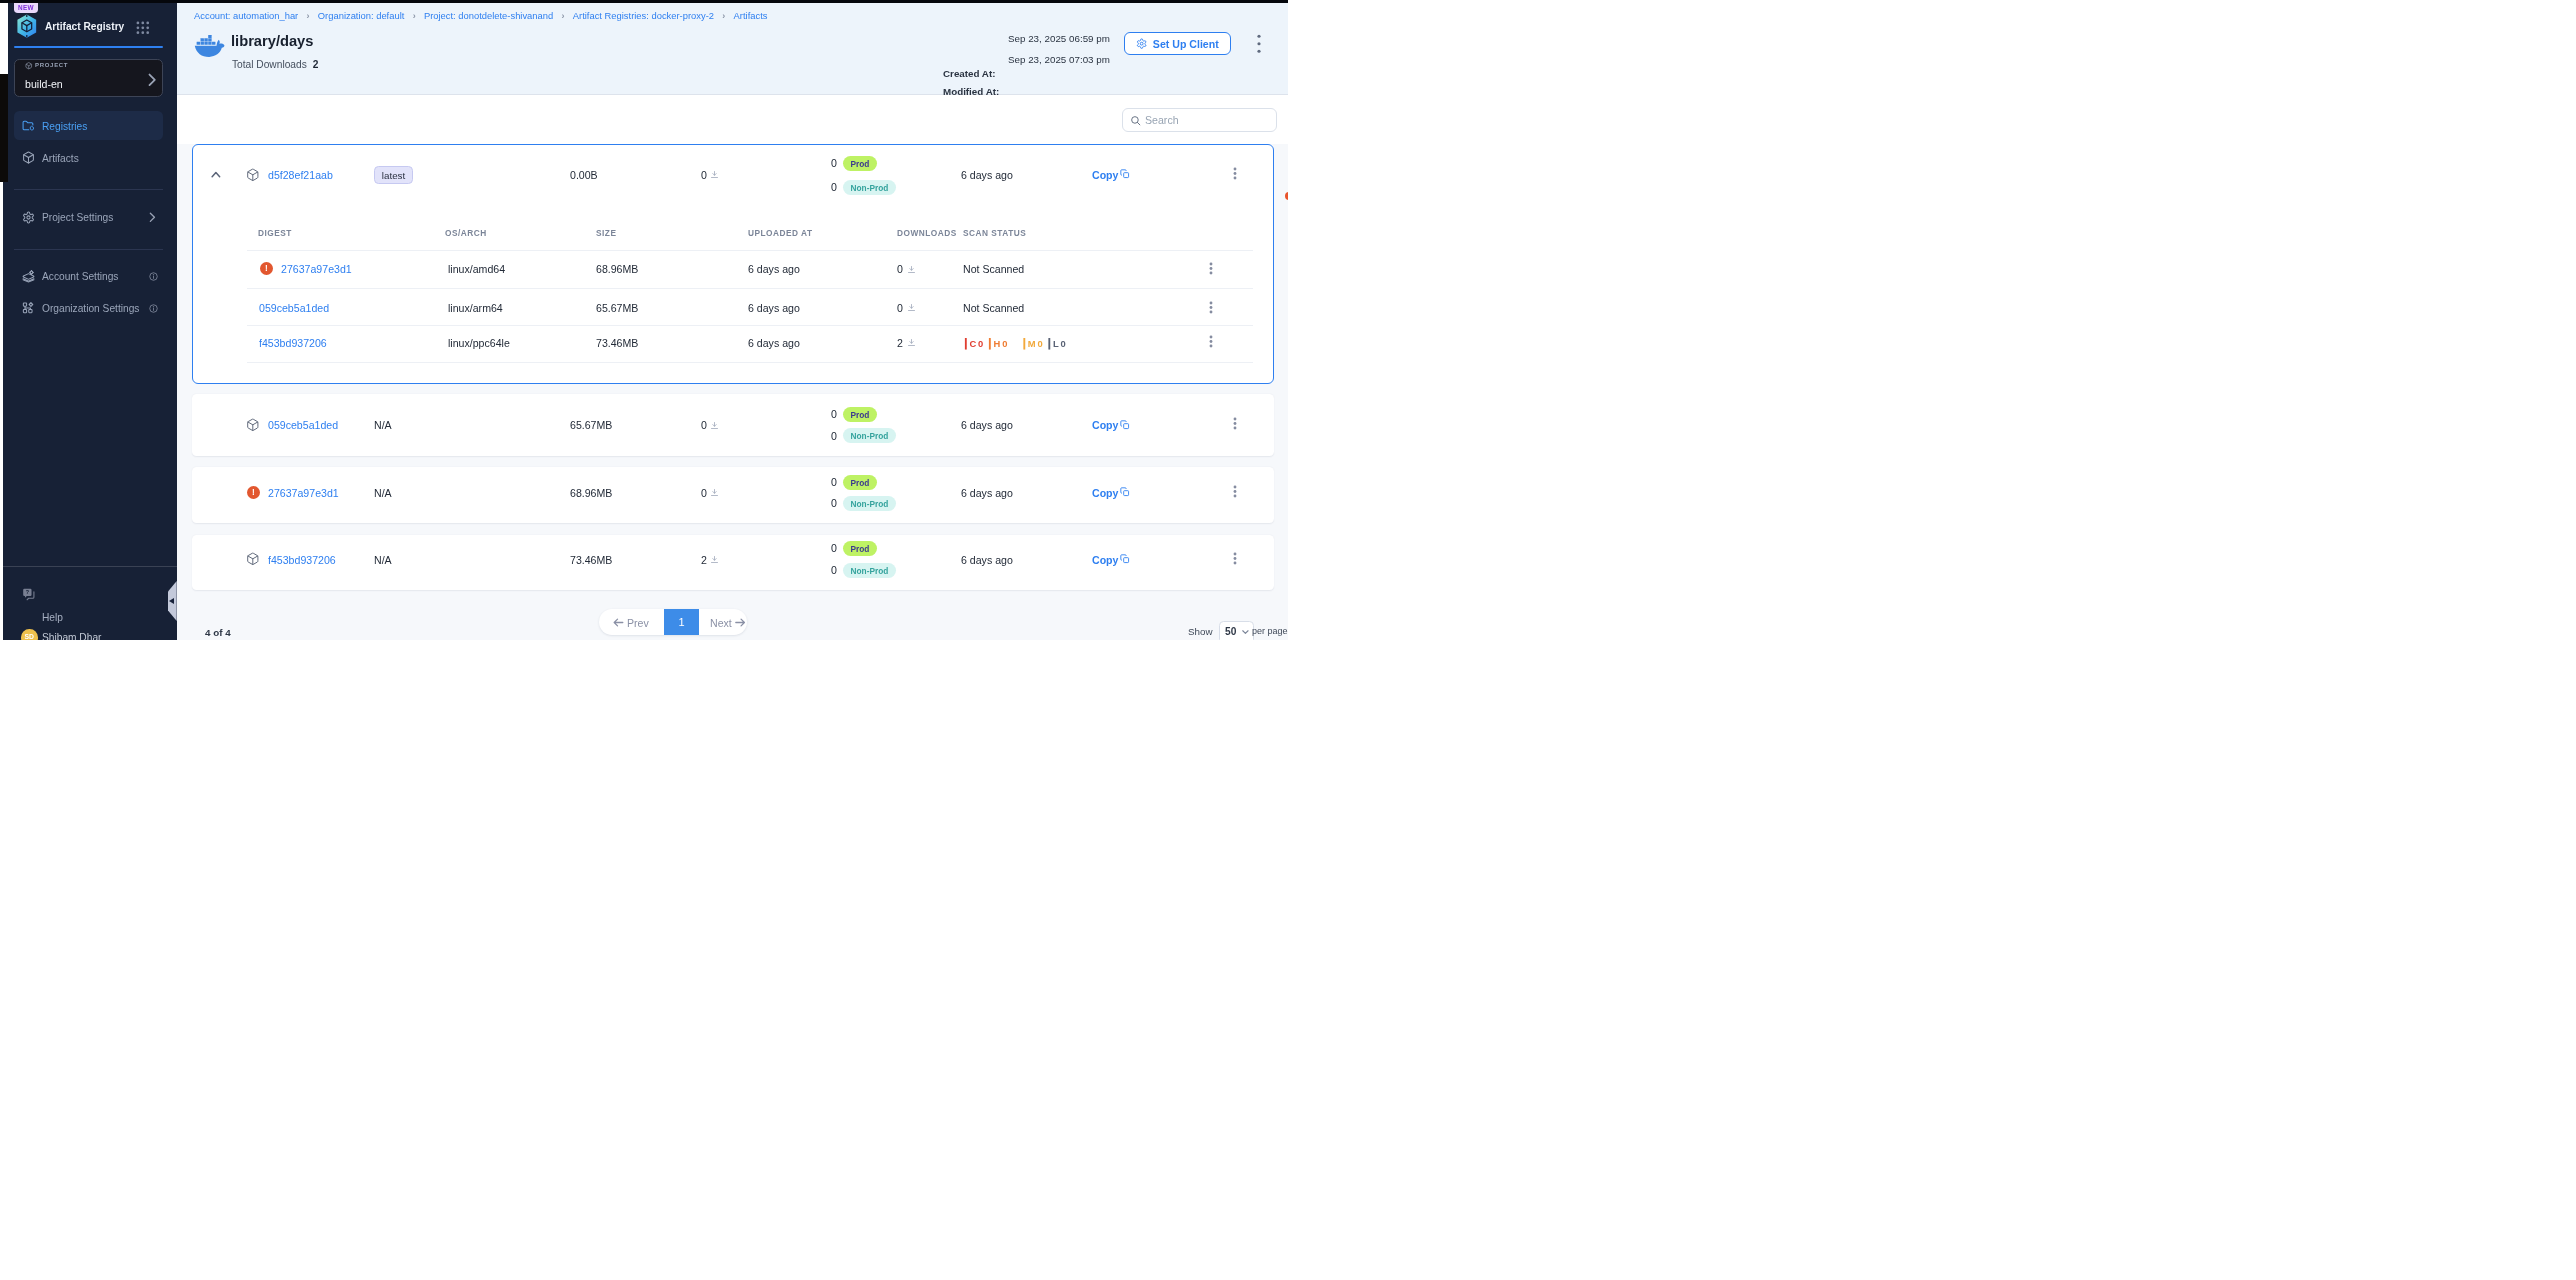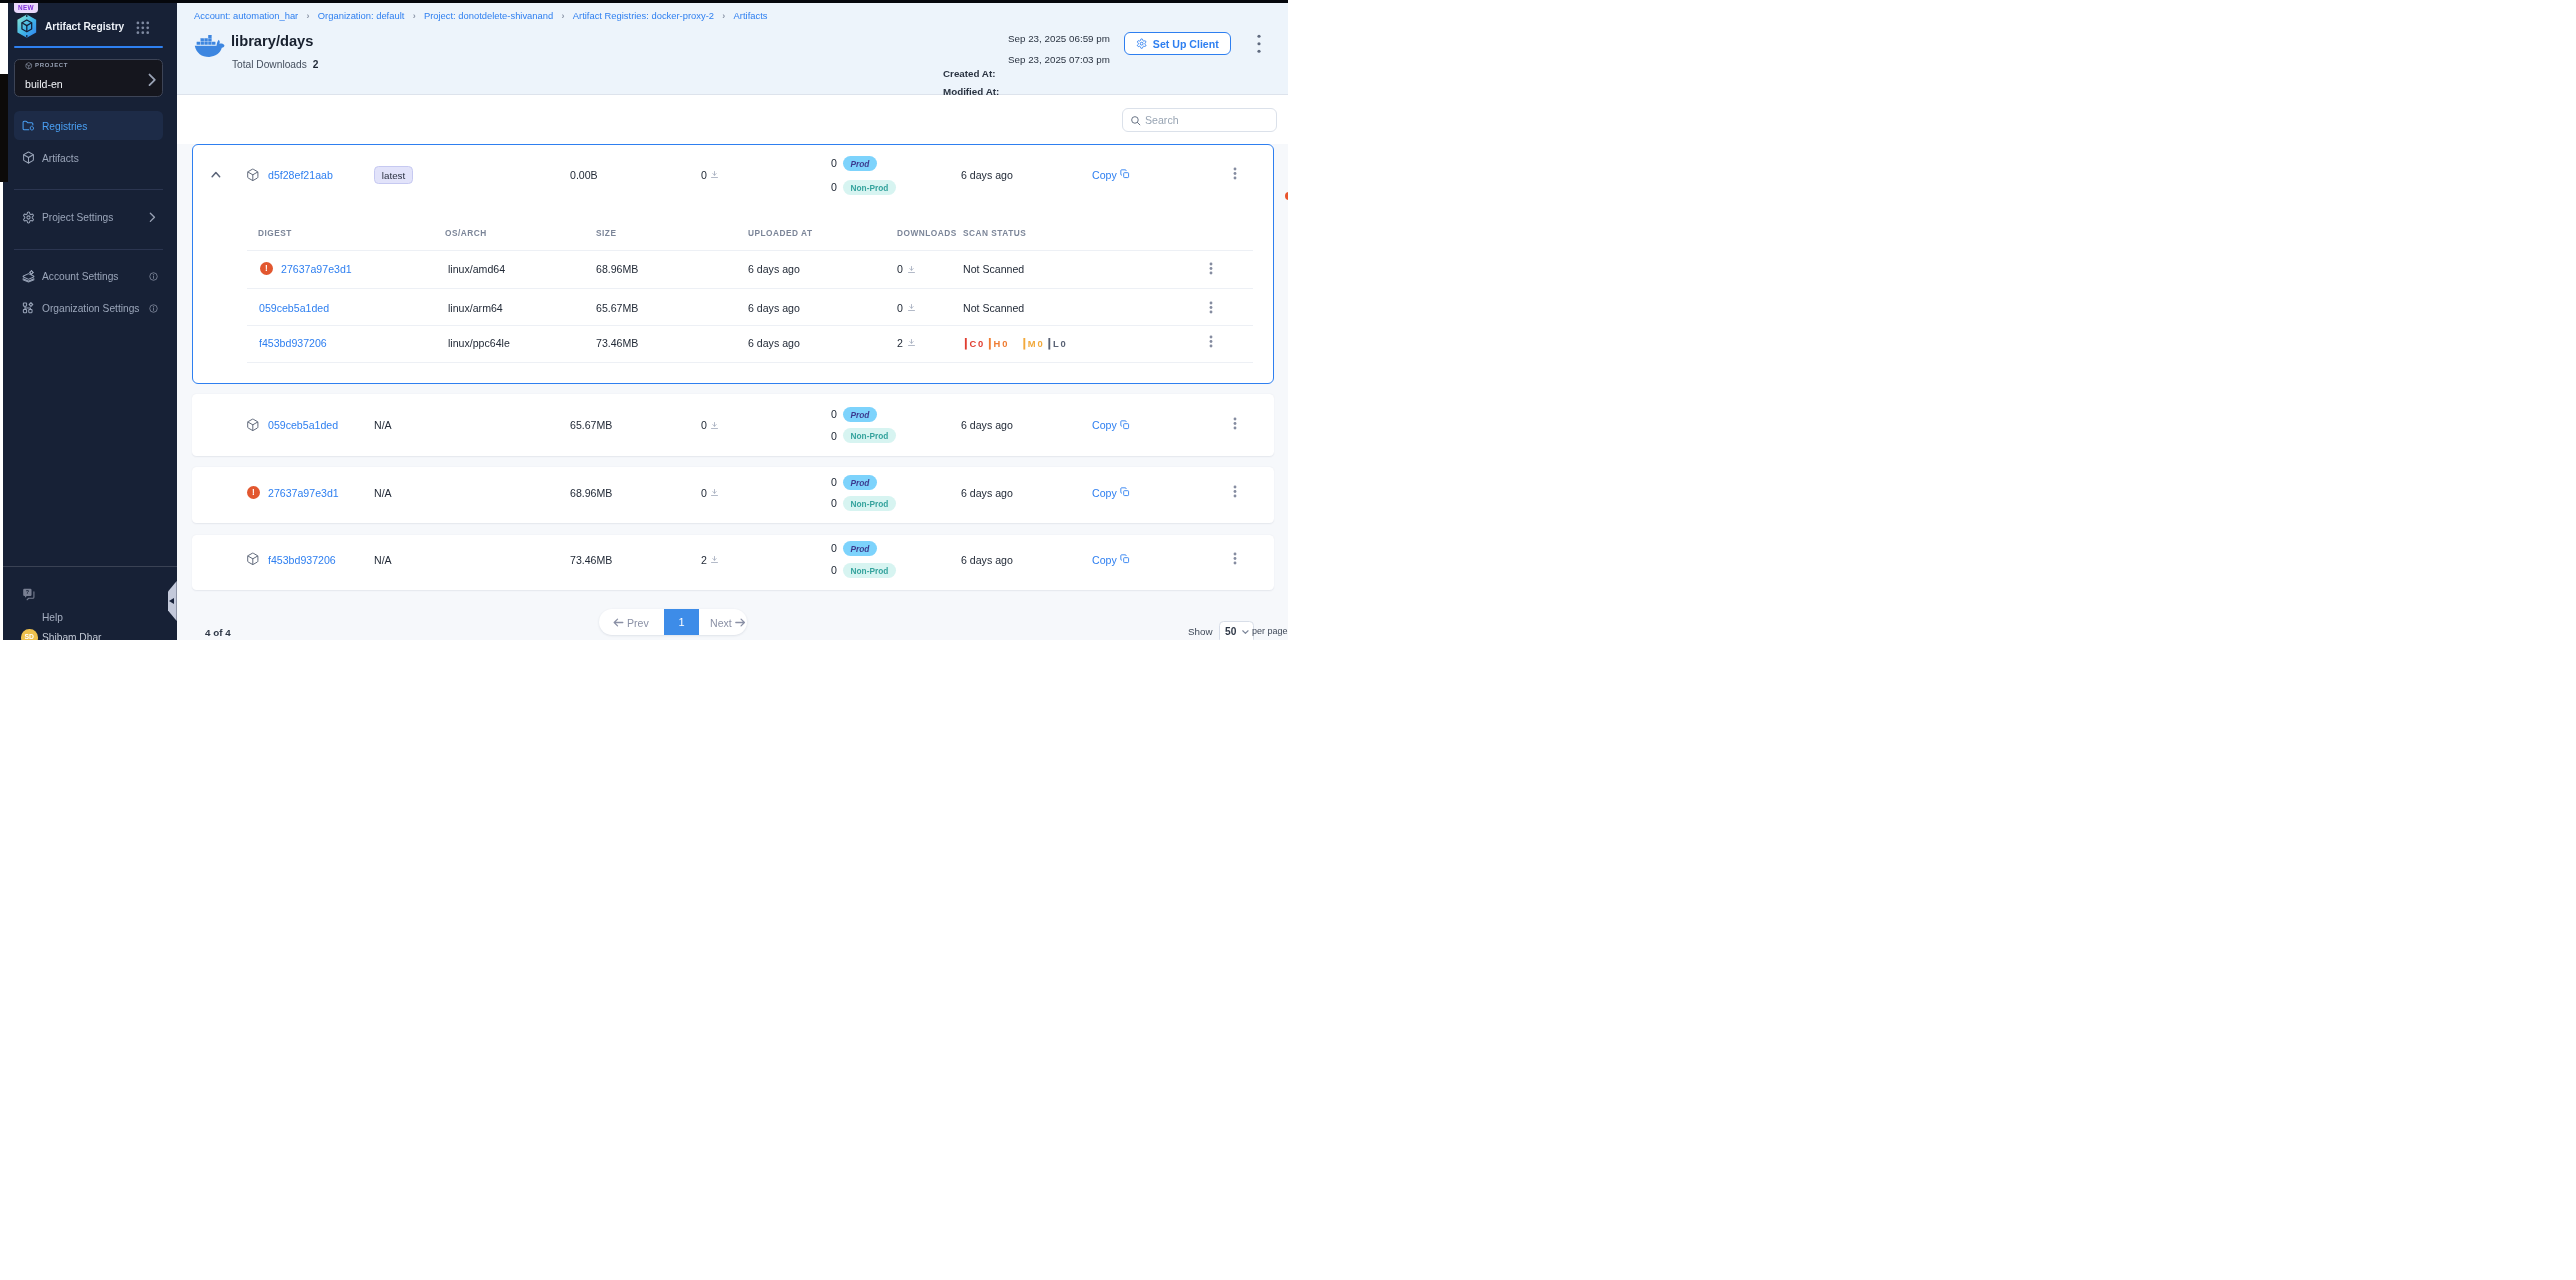--- a/index.html
+++ b/index.html
@@ -51,24 +51,24 @@
 #bluecard{left:192px;top:144px;width:1082px;height:240px;background:#fff;border:0.8px solid #2e7ff0;border-radius:6px;}
 .card{background:#fff;border-radius:4.5px;left:192px;width:1082px;box-shadow:0 0.8px 1.5px rgba(23,43,77,.08);}
 #cardA{top:394px;height:62px;}
 #cardB{top:467px;height:56px;}
 #cardC{top:535px;height:55px;}
 .hash{font-size:10.6px;color:#2e7ff0;}
 .cell{font-size:10.6px;color:#232b38;}
 .thead{font-size:8.3px;font-weight:bold;color:#7b8598;letter-spacing:0.5px;}
 .isep{left:247px;width:1006px;height:0.8px;background:#edf0f5;}
 .badge{height:15px;border-radius:7.5px;font-size:8.3px;font-weight:bold;display:inline-flex;align-items:center;padding:0 7.5px;}
-.bprod{background:#7dd3fc;color:#3c3a8e;font-style:italic;}
+.bprod{background:#bef264;color:#3c3a8e;}
 .bnonprod{background:#d7f4f1;color:#35a39d;}
 #latestchip{left:374px;top:166px;height:18px;background:#e2e3fa;border:0.8px solid #c6c9f1;border-radius:4.5px;font-size:9.8px;color:#2a3040;display:inline-flex;align-items:center;padding:0 6.8px;}
-.copy{font-size:10.6px;font-weight:400;color:#2e7ff0;}
+.copy{font-size:10.6px;font-weight:700;color:#2e7ff0;}
 #orangedot{left:1285px;top:192px;width:8px;height:8px;border-radius:50%;background:#e8542c;}
 
 #f4of4{left:205px;top:627px;font-size:9.8px;font-weight:bold;color:#2f3847;}
 #pagpill{left:599px;top:609px;width:148px;height:26.4px;background:#fff;border-radius:13.2px;box-shadow:0 0.8px 2.3px rgba(23,43,77,.12);overflow:hidden;}
 #pagone{left:664px;top:609px;width:35px;height:26.4px;background:#3d8ce8;color:#fff;font-size:11px;text-align:center;line-height:26.4px;}
 .pagtext{font-size:10.6px;color:#8a90a5;}
 #showtext{left:1188px;top:626px;font-size:9.8px;color:#3f4958;}
 #pselect{left:1219px;top:621px;width:35px;height:22.6px;background:#fff;border:0.8px solid #d8dee8;border-radius:4.5px;}
 #p50{left:1225px;top:626px;font-size:10.2px;font-weight:bold;color:#2f3847;}
 #perpage{left:1252px;top:626px;font-size:9px;color:#3f4958;}

